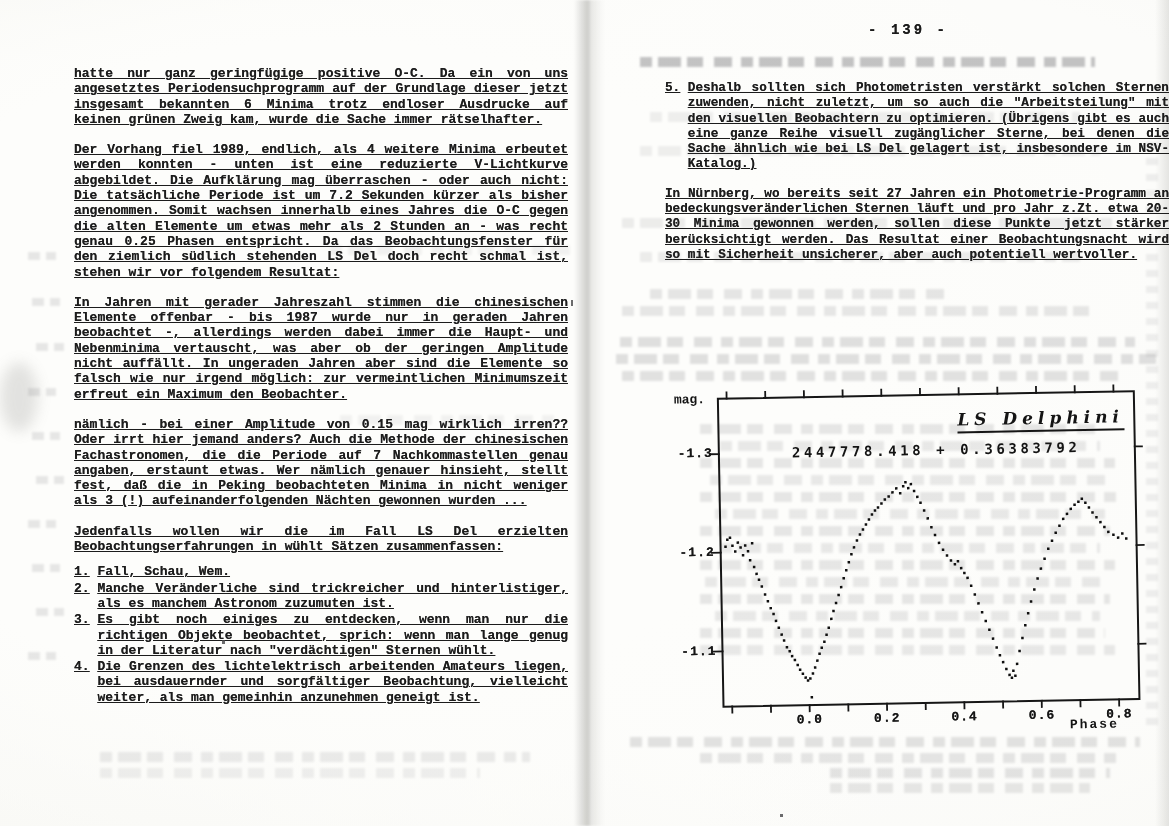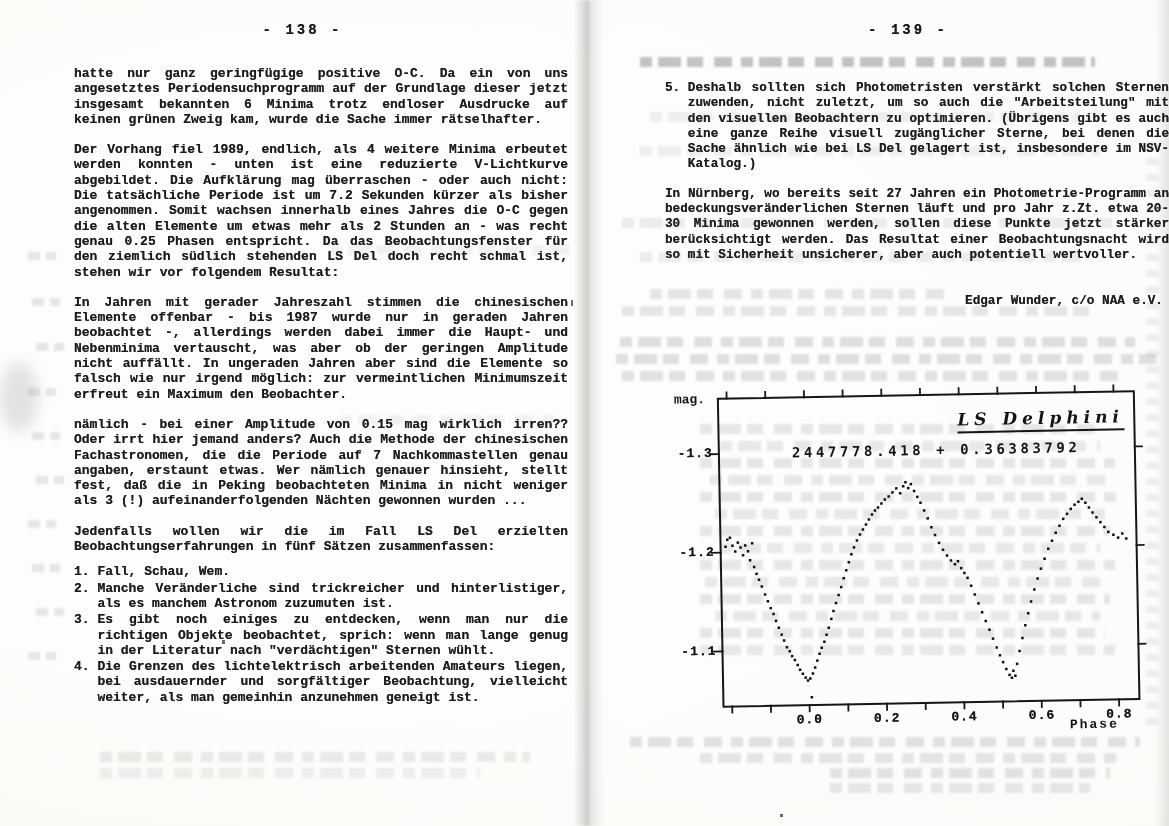--- a/index.html
+++ b/index.html
@@ -28,20 +28,21 @@
   .page-left{left:30px;width:545px;}
   .page-right{left:632px;width:552px;}
   .pagenum{
     position:absolute;top:22px;left:0;width:100%;text-align:center;
     font:700 14px/16px "Liberation Mono",monospace;letter-spacing:3px;color:#1b1b1b;
     text-shadow:0 0 .4px rgba(25,25,25,.8);
   }
   .col{
     position:absolute;color:#1c1c1c;text-align:justify;
     text-shadow:0 0 .4px rgba(25,25,25,.75);
+    text-decoration:underline;
   }
   .col-l{left:44px;top:66px;width:494px;font:700 13px/15.3px "Liberation Mono",monospace;}
   .col-r{left:33px;top:80px;width:504px;font:700 12.7px/15.3px "Liberation Mono",monospace;}
   .col p{margin:0 0 15px 0;}
   .col p.tight-after{margin-bottom:8px;}
   .col p.pre-list{margin-bottom:10px;}
   .li{display:flex;margin:0 0 1px 0;}
   .li .num{flex:none;width:3ch;}
   .li .txt{flex:1;text-align:justify;}
   .item5{margin-bottom:14px;}
@@ -143,27 +144,26 @@
       <div class="ghost" style="left: 36px; top: 608px; width: 28px; height: 8px; opacity: 0.12;"></div>
       <div class="ghost" style="left: 28px; top: 652px; width: 28px; height: 8px; opacity: 0.12;"></div>
       <div class="smudge" style="left: 0px; top: 362px; width: 38px; height: 70px;"></div>
       <div class="edgecol" style="left: 1146px; top: 135px; width: 12px; height: 590px; opacity: 0.16;"></div>
       <div class="speck" style="left: 780px; top: 814px; width: 3px; height: 3px;"></div>
       <div class="speck" style="left: 222px; top: 640px; width: 3px; height: 4px;"></div>
       <div class="speck" style="left: 571px; top: 300px; width: 2px; height: 6px;"></div>
     </div>
 
   <div class="page page-left">
-    <div class="pagenum">- 138 -</div>
     <div class="col col-l">
       <p>hatte nur ganz geringfügige positive O-C. Da ein von uns angesetztes Periodensuchprogramm auf der Grundlage dieser jetzt insgesamt bekannten 6 Minima trotz endloser Ausdrucke auf keinen grünen Zweig kam, wurde die Sache immer rätselhafter.</p>
       <p>Der Vorhang fiel 1989, endlich, als 4 weitere Minima erbeutet werden konnten - unten ist eine reduzierte V-Lichtkurve abgebildet. Die Aufklärung mag überraschen - oder auch nicht: Die tatsächliche Periode ist um 7.2 Sekunden kürzer als bisher angenommen. Somit wachsen innerhalb eines Jahres die O-C gegen die alten Elemente um etwas mehr als 2 Stunden an - was recht genau 0.25 Phasen entspricht. Da das Beobachtungsfenster für den ziemlich südlich stehenden LS Del doch recht schmal ist, stehen wir vor folgendem Resultat:</p>
       <p>In Jahren mit gerader Jahreszahl stimmen die chinesischen Elemente offenbar - bis 1987 wurde nur in geraden Jahren beobachtet -, allerdings werden dabei immer die Haupt- und Nebenminima vertauscht, was aber ob der geringen Amplitude nicht auffällt. In ungeraden Jahren aber sind die Elemente so falsch wie nur irgend möglich: zur vermeintlichen Minimumszeit erfreut ein Maximum den Beobachter.</p>
       <p>nämlich - bei einer Amplitude von 0.15 mag wirklich irren?? Oder irrt hier jemand anders? Auch die Methode der chinesischen Fachastronomen, die die Periode auf 7 Nachkommastellen genau angaben, erstaunt etwas. Wer nämlich genauer hinsieht, stellt fest, daß die in Peking beobachteten Minima in nicht weniger als 3 (!) aufeinanderfolgenden Nächten gewonnen wurden ...</p>
-      <p class="pre-list">Jedenfalls wollen wir die im Fall LS Del erzielten Beobachtungserfahrungen in fünf Sätzen zusammenfassen:</p>
+      <p class="pre-list">Jedenfalls wollen wir die im Fall LS Del erzielten Beobachtungserfahrungen in wühlt Sätzen zusammenfassen:</p>
       <div class="li">
         <span class="num">1.</span>
         <span class="txt">Fall, Schau, Wem.</span>
       </div>
       <div class="li">
         <span class="num">2.</span>
         <span class="txt">Manche Veränderliche sind trickreicher und hinterlistiger, als es manchem Astronom zuzumuten ist.</span>
       </div>
       <div class="li">
         <span class="num">3.</span>
@@ -177,21 +177,20 @@
   </div>
 
   <div class="page page-right">
     <div class="pagenum">- 139 -</div>
     <div class="col col-r">
       <div class="li item5">
         <span class="num">5.</span>
         <span class="txt">Deshalb sollten sich Photometristen verstärkt solchen Sternen zuwenden, nicht zuletzt, um so auch die "Arbeitsteilung" mit den visuellen Beobachtern zu optimieren. (Übrigens gibt es auch eine ganze Reihe visuell zugänglicher Sterne, bei denen die Sache ähnlich wie bei LS Del gelagert ist, insbesondere im NSV-Katalog.)</span>
       </div>
       <p>In Nürnberg, wo bereits seit 27 Jahren ein Photometrie-Programm an bedeckungsveränderlichen Sternen läuft und pro Jahr z.Zt. etwa 20-30 Minima gewonnen werden, sollen diese Punkte jetzt stärker berücksichtigt werden. Das Resultat einer Beobachtungsnacht wird so mit Sicherheit unsicherer, aber auch potentiell wertvoller.</p>
-      <div class="sig">Edgar Wunder, c/o NAA e.V.</div>
     </div>
 
     <div class="figure">
       <span class="mag-label">mag.</span>
       <div class="plotbox">
         <svg id="plot-svg" width="414" height="306">
             <line x1="7.738317757009341" y1="0" x2="7.738317757009341" y2="-8" stroke="#161616" stroke-width="1.8"></line>
             <line x1="7.738317757009341" y1="306" x2="7.738317757009341" y2="314" stroke="#161616" stroke-width="1.8"></line>
             <line x1="46.42990654205607" y1="0" x2="46.42990654205607" y2="-8" stroke="#161616" stroke-width="1.8"></line>
             <line x1="46.42990654205607" y1="306" x2="46.42990654205607" y2="314" stroke="#161616" stroke-width="1.8"></line>

